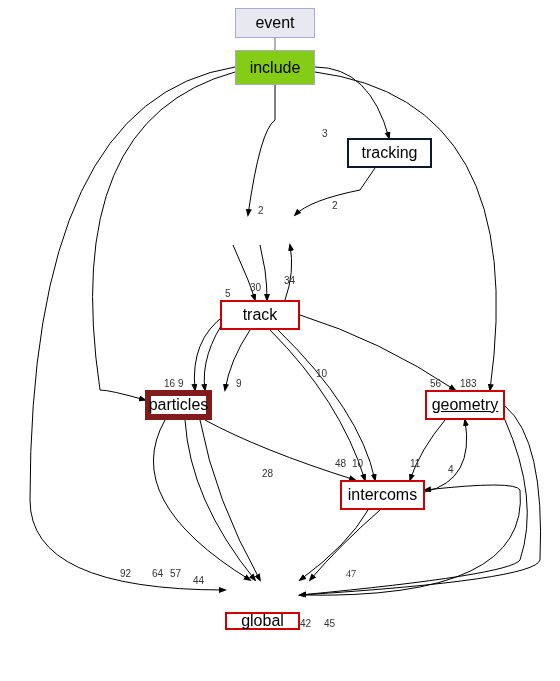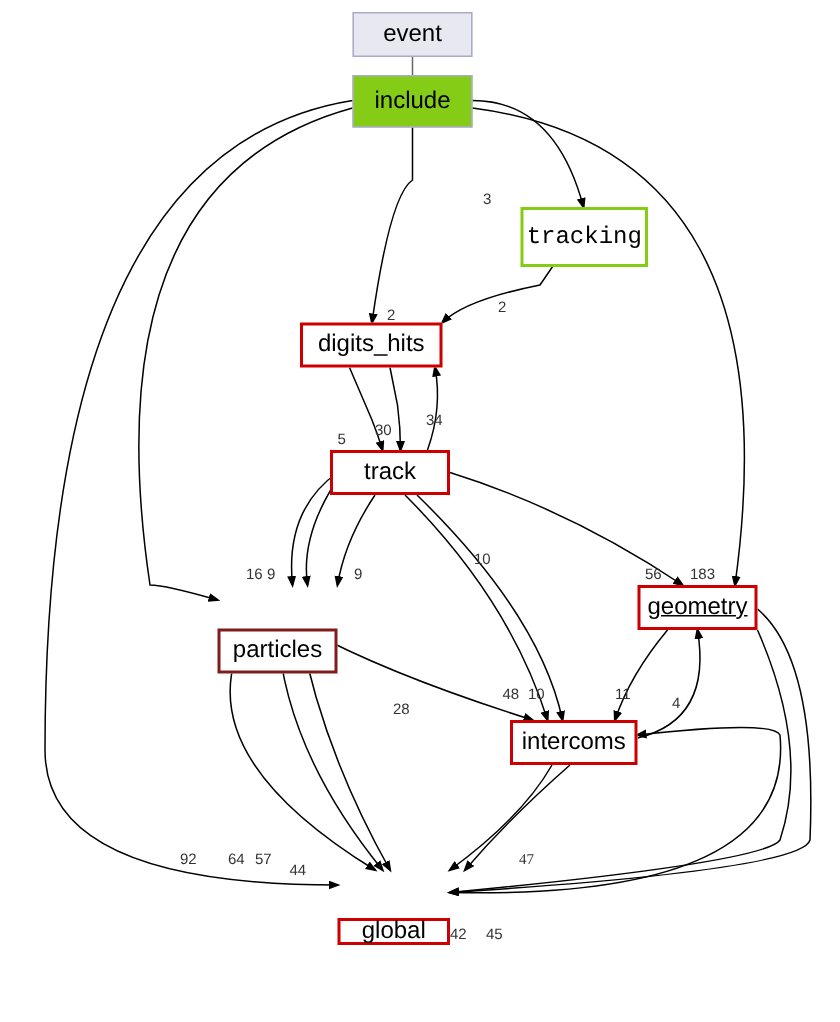--- a/index.html
+++ b/index.html
@@ -37,48 +37,46 @@
     }
     .node-include {
       border-color: #aaaacc;
       background: #84cc16;
       width: 80px;
       height: 35px;
       left: 235px;
       top: 50px;
     }
     .node-tracking {
-      border: 2px solid #84cc16;
+      border: 2px solid #0f172a;
       width: 85px;
-      height: 40px;
+      height: 30px;
       left: 347px;
       top: 138px;
-      font-family: Liberation Mono, monospace;
     }
     .node-digits-hits {
       border: 2px solid #cc0000;
       width: 95px;
       height: 30px;
       left: 200px;
       top: 215px;
     }
     .node-track {
       border: 2px solid #cc0000;
       width: 80px;
       height: 30px;
       left: 220px;
       top: 300px;
     }
     .node-particles {
-      border: 2px solid #7f1d1d;
-      width: 80px;
+      border: 6px solid #7f1d1d;
+      width: 67px;
       height: 30px;
       left: 145px;
       top: 390px;
-      margin-top: 29px;
     }
     .node-geometry {
       border: 2px solid #cc0000;
       width: 80px;
       height: 30px;
       left: 425px;
       top: 390px;
       text-decoration: underline;
     }
     .node-intercoms {
@@ -182,23 +180,20 @@
   </div>
 
   <div class="node node-include">
     <span>include</span>
   </div>
 
   <div class="node node-tracking">
     <span>tracking</span>
   </div>
 
-  <div class="node node-digits-hits">
-    <span>digits_hits</span>
-  </div>
 
   <div class="node node-track">
     <span>track</span>
   </div>
 
   <div class="node node-particles">
     <span>particles</span>
   </div>
 
   <div class="node node-geometry">

